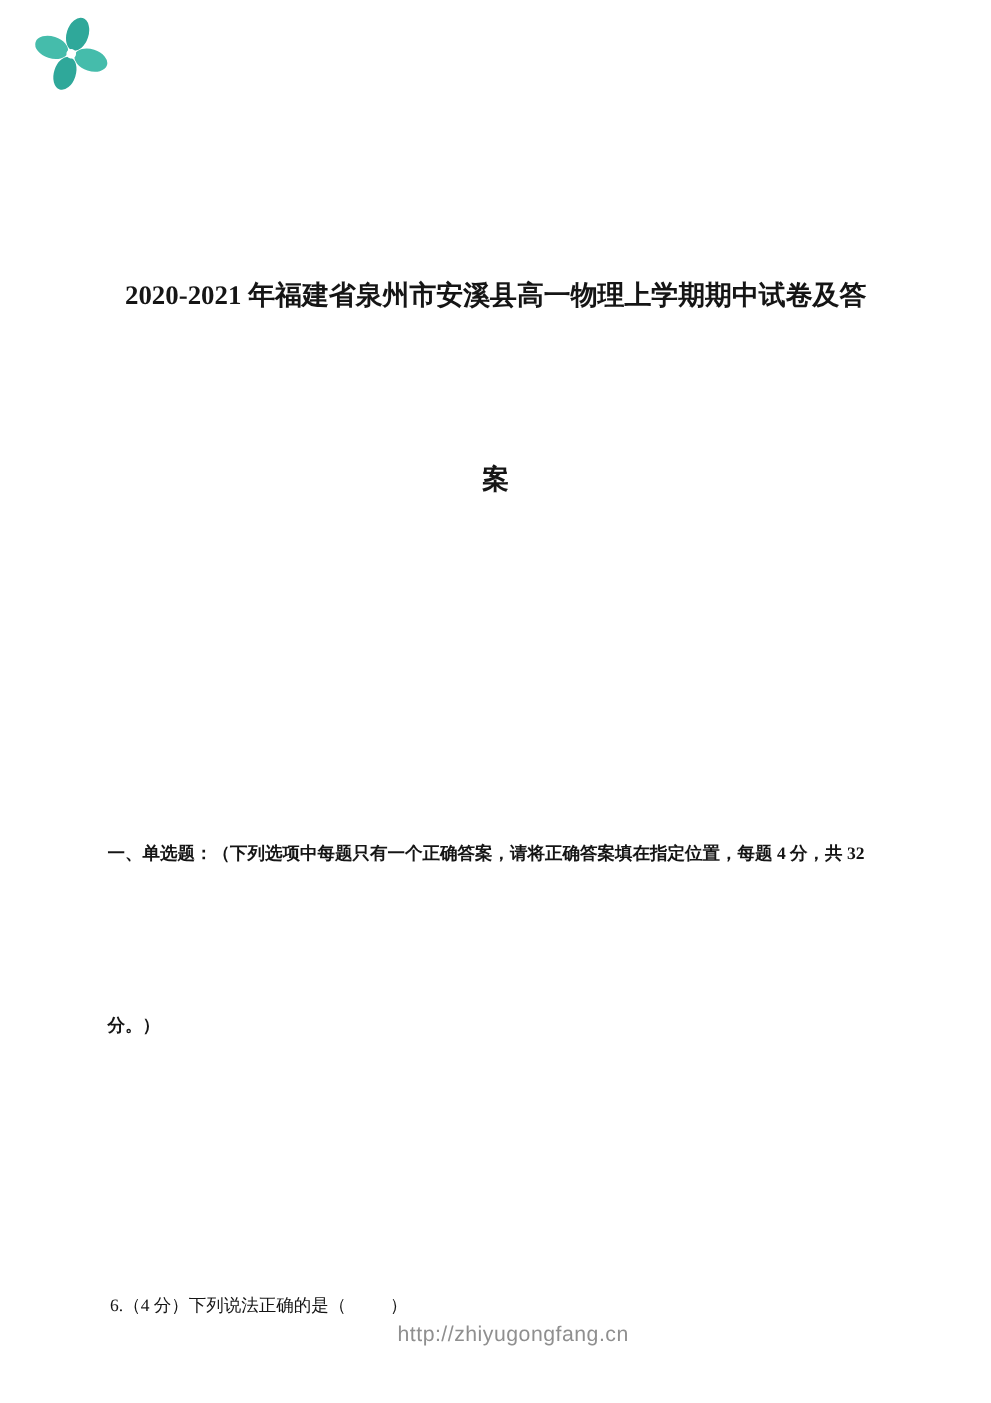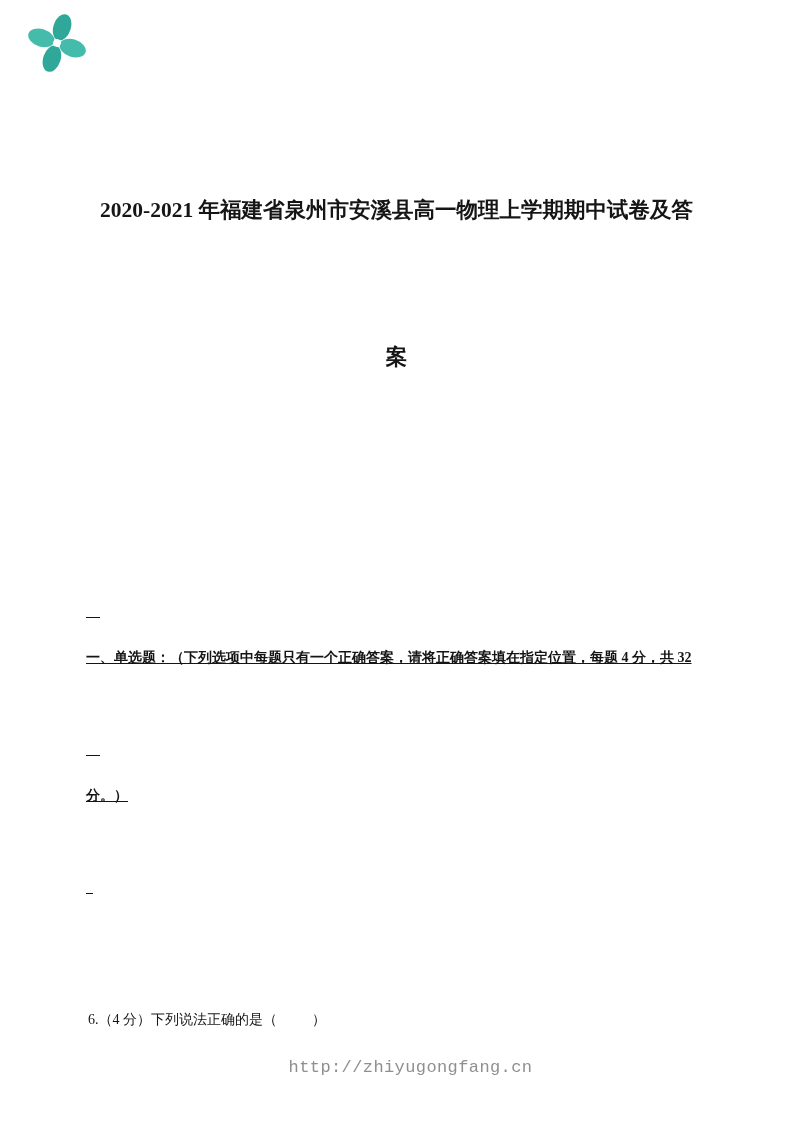--- a/index.html
+++ b/index.html
@@ -14,49 +14,48 @@
   }
   .watermark {
     position: absolute;
     left: 26px;
     top: 12px;
     width: 62px;
     height: 62px;
   }
   .title {
     margin: 0;
-    padding-top: 88px;
+    padding-top: 114px;
     text-align: center;
     font-size: 21.5px;
     font-weight: 700;
     line-height: 49px;
     white-space: pre;
   }
   .section-heading {
     margin: 63px 76px 0 86px;
     font-weight: 700;
     font-size: 14px;
     line-height: 46px;
     white-space: pre;
-    text-decoration: underline;
   }
   .questions {
     margin: -16px 76px 0 88px;
     font-size: 14px;
     line-height: 35.55px;
     white-space: pre;
   }
   .line { white-space: pre; }
   .footer {
     position: absolute;
     left: 0;
     right: 0;
     top: 1058px;
     text-align: center;
-    font-family: Liberation Mono, monospace;
+    font-family: Liberation Sans, sans-serif;
     font-size: 17px;
     color: #8f8f8f;
     letter-spacing: 0.4px;
     padding-left: 28px;
   }
 </style>
 </head>
 <body>
 
 <div class="page">

